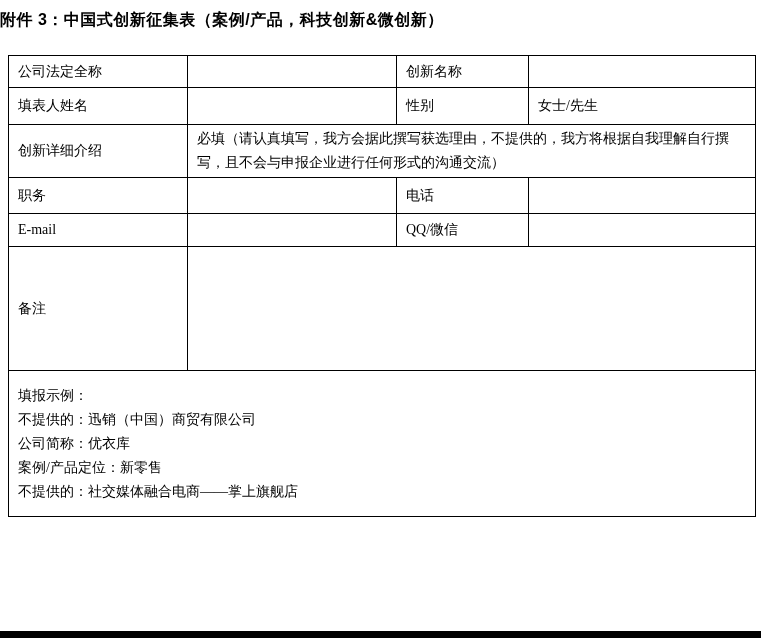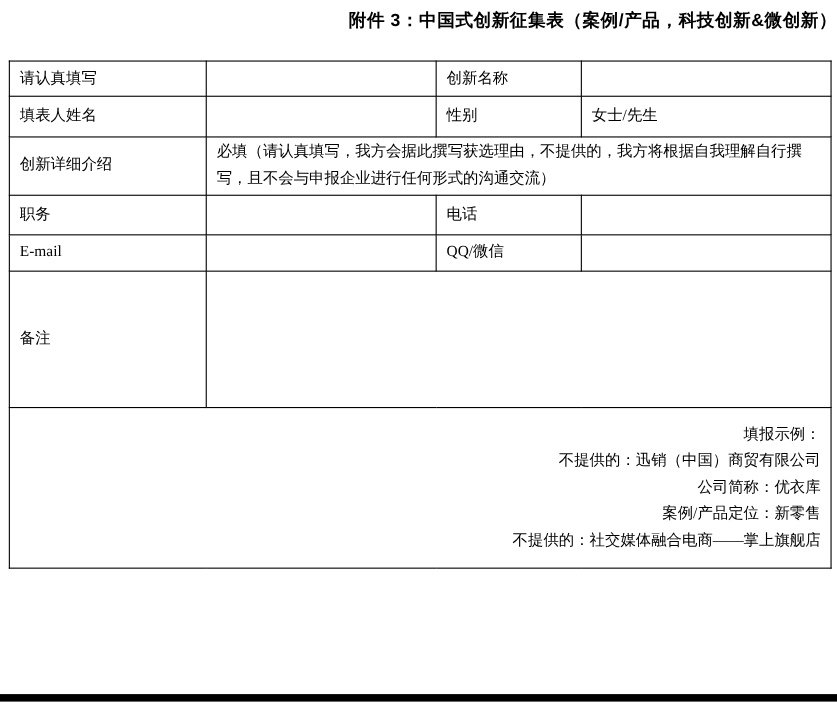--- a/index.html
+++ b/index.html
@@ -10,21 +10,21 @@
   body {
     width: 761px;
     height: 638px;
     position: relative;
     overflow: hidden;
     font-family: "Liberation Serif", "DejaVu Serif", serif;
     color: #000000;
   }
   .doc-title {
     padding-top: 9px;
-    text-align: right;
+    text-align: left;
     font-family: "Liberation Sans", "DejaVu Sans", sans-serif;
     font-weight: bold;
     font-size: 16px;
     line-height: 21px;
     letter-spacing: 0.5px;
   }
   table.form-table {
     border-collapse: collapse;
     table-layout: fixed;
     width: 747px;
@@ -37,21 +37,20 @@
     padding: 2px 9px;
     vertical-align: middle;
     overflow: hidden;
   }
   td.label-cell { white-space: nowrap; }
   td.note-cell { line-height: 25px; }
   td.example-cell {
     vertical-align: top;
     padding-top: 5px;
     line-height: 25.5px;
-    text-align: right;
   }
   .example-line { white-space: nowrap; }
   .bottom-bar {
     position: absolute;
     left: 0;
     bottom: 0;
     width: 761px;
     height: 7px;
     background: #000000;
   }
@@ -63,21 +62,21 @@
 
 <table class="form-table">
   <colgroup>
     <col style="width:179px">
     <col style="width:209px">
     <col style="width:132px">
     <col style="width:227px">
   </colgroup>
   <tbody>
     <tr style="height:32px">
-      <td class="label-cell">请认真填写</td>
+      <td class="label-cell">公司法定全称</td>
       <td></td>
       <td class="label-cell">创新名称</td>
       <td></td>
     </tr>
     <tr style="height:37px">
       <td class="label-cell">填表人姓名</td>
       <td></td>
       <td class="label-cell">性别</td>
       <td>女士/先生</td>
     </tr>

